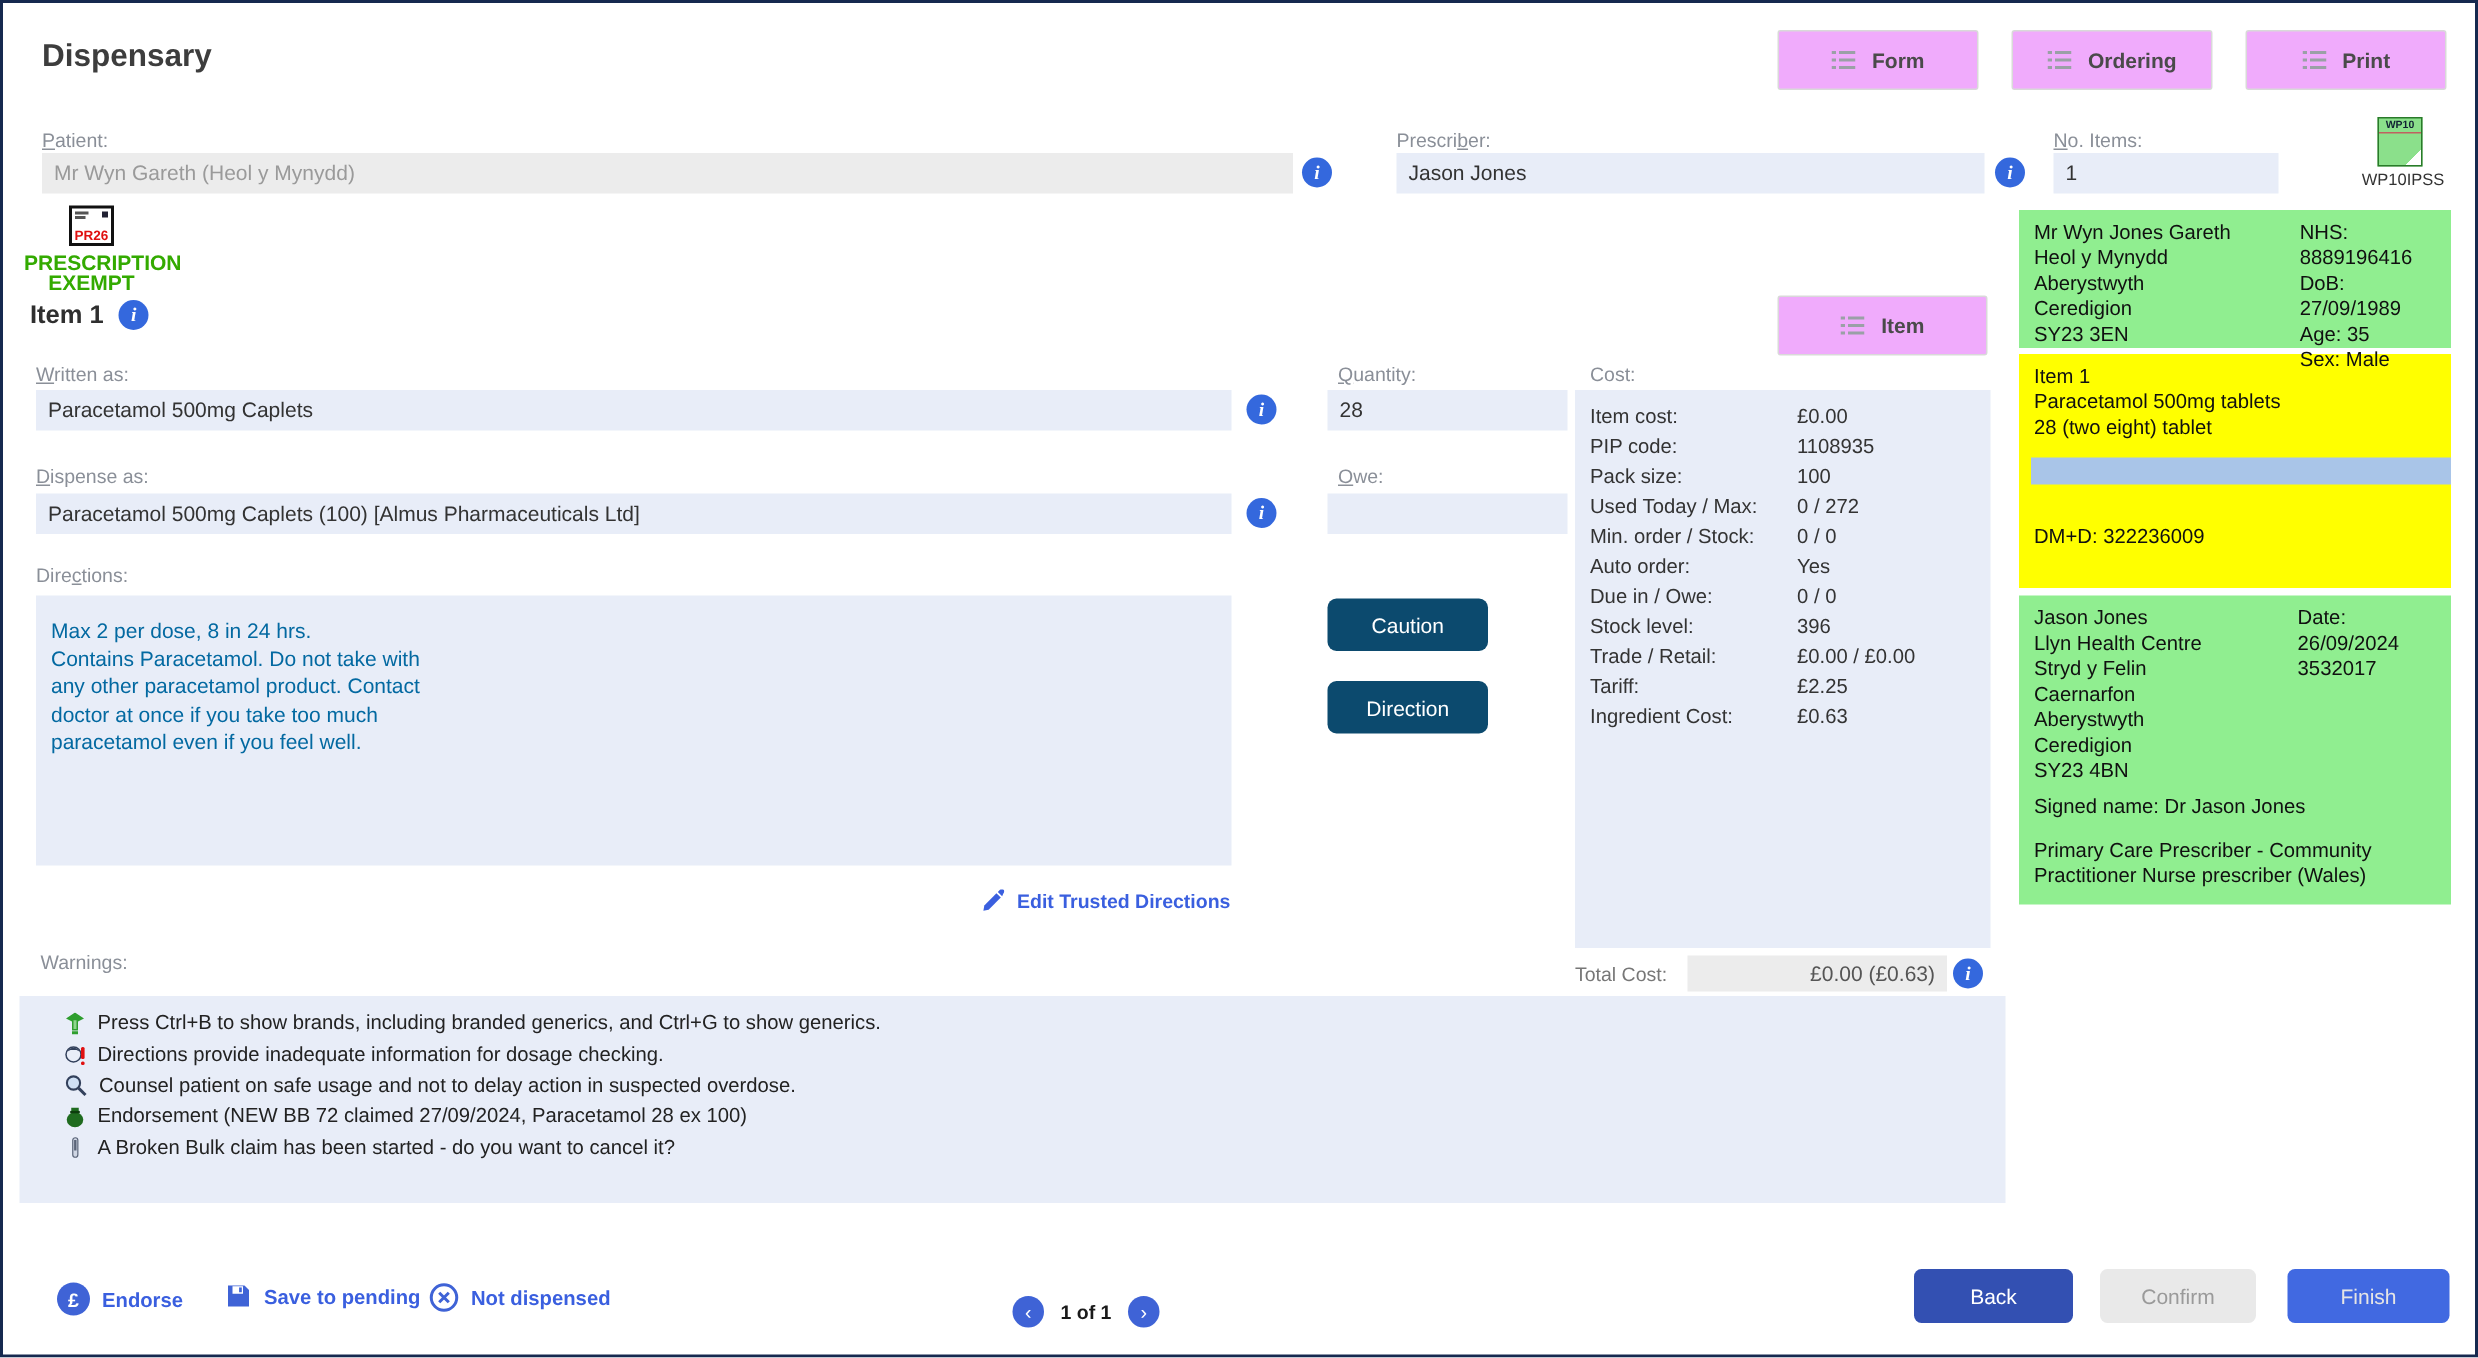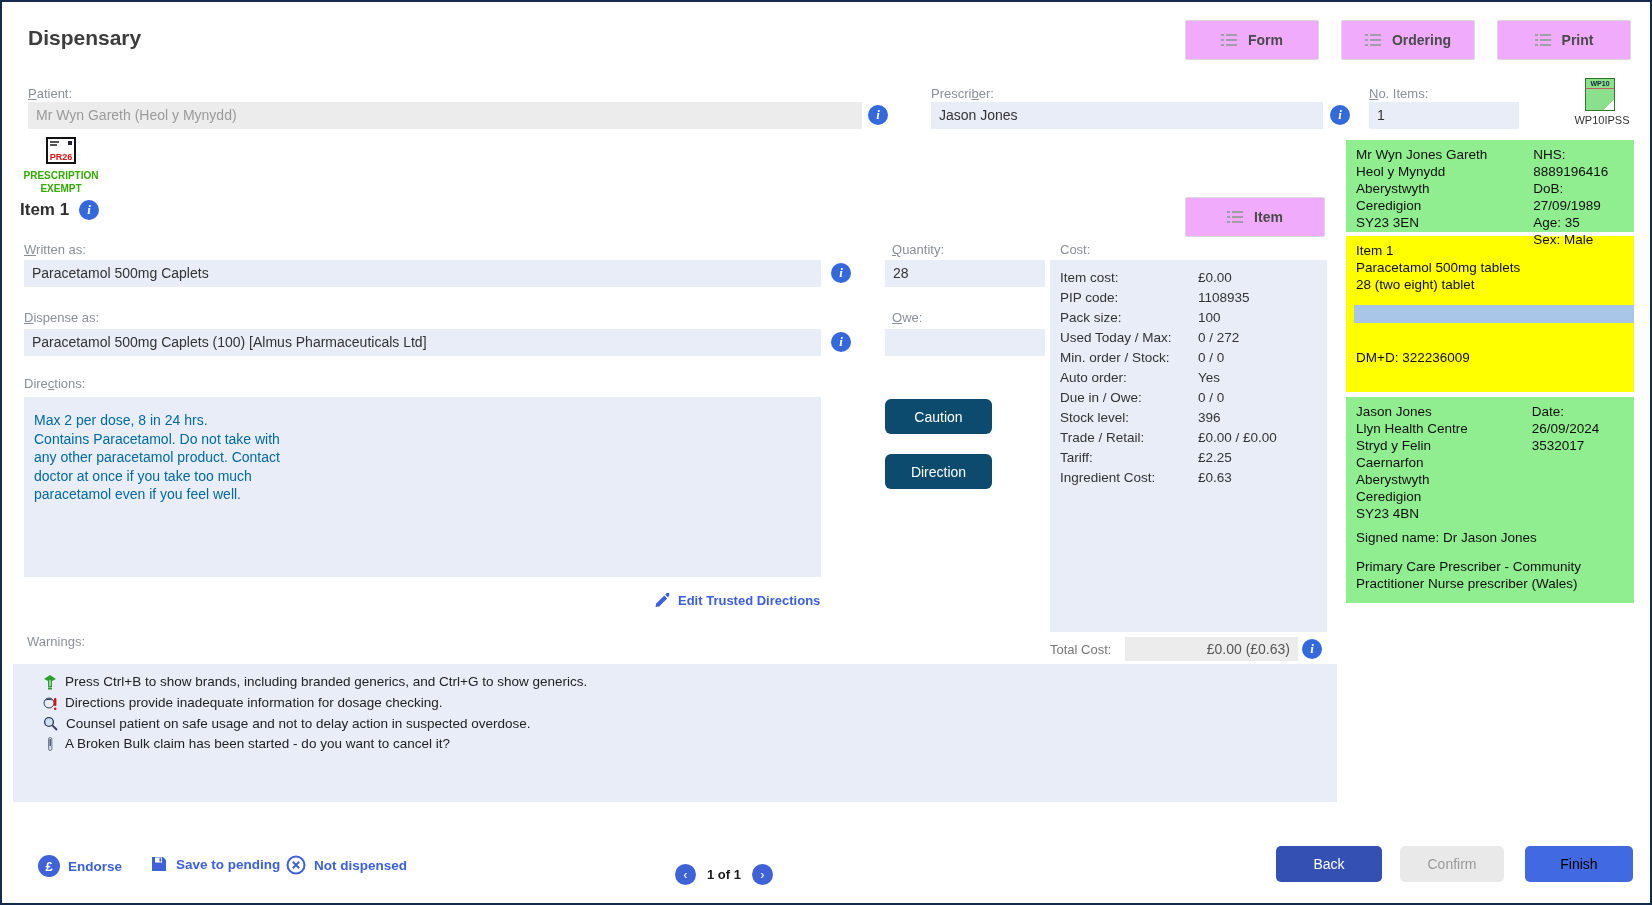--- a/index.html
+++ b/index.html
@@ -76,21 +76,21 @@
   }
   .wp10-icon .bar { border-bottom:1px solid #c06060; }
   .wp10-label { font-size:11px; color:#333; text-align:center; width:62px; }
   .pr26-icon {
     width:30px; height:27px; background:#fff; border:2px solid #111; position:relative;
   }
   .pr26-icon .txt { position:absolute; bottom:0; width:100%; text-align:center; color:#e01010; font-size:9px; font-weight:bold; }
   .pr26-icon .l1 { position:absolute; top:2px; left:2px; width:9px; height:1.5px; background:#555; }
   .pr26-icon .l2 { position:absolute; top:5px; left:2px; width:7px; height:1.5px; background:#555; }
   .pr26-icon .sq { position:absolute; top:2px; right:2px; width:4px; height:4px; background:#223; }
-  .exempt-label { font-size:10px; font-weight:bold; color:#33aa00; text-align:center; width:90px; line-height:13px; }
+  .exempt-label { font-size:14px; font-weight:bold; color:#33aa00; text-align:center; width:90px; line-height:13px; }
 </style>
 </head>
 <body>
 
 <div class="page">
 
   <div class="abs page-title" style="left:26px; top:24px;">Dispensary</div>
 
   <div class="abs hdr-row" style="top:18px; left:1183px;">
     <div class="hdr-btn">
@@ -280,20 +280,28 @@
           <rect x="11" y="11.6" width="2.4" height="2.4" rx="1" fill="#e01010"></rect>
         </svg>
       <span>Directions provide inadequate information for dosage checking.</span>
     </div>
     <div class="warn-item">
       <svg width="15" height="15" viewBox="0 0 15 15">
           <circle cx="6" cy="6" r="4.4" fill="#cfe0f5" stroke="#33415c" stroke-width="1.4"></circle>
           <line x1="9.4" y1="9.4" x2="14" y2="14" stroke="#33415c" stroke-width="2"></line>
         </svg>
       <span>Counsel patient on safe usage and not to delay action in suspected overdose.</span>
+    </div>
+    <div class="warn-item">
+      <svg width="14" height="15" viewBox="0 0 14 15">
+          <ellipse cx="7" cy="9.5" rx="5.5" ry="5" fill="#1f6b1f"></ellipse>
+          <rect x="4.5" y="1.5" width="5" height="3.5" fill="#1f6b1f"></rect>
+          <rect x="3.8" y="3.6" width="6.4" height="1.6" fill="#0d3d0d"></rect>
+        </svg>
+      <span>Endorsement (NEW BB 72 claimed 27/09/2024, Paracetamol 28 ex 100)</span>
     </div>
     <div class="warn-item">
       <svg width="14" height="15" viewBox="0 0 14 15">
           <rect x="5.5" y="0.5" width="3.4" height="13" rx="1.7" fill="#cfd6e4" stroke="#5a6478" stroke-width="0.8"></rect>
           <rect x="6.4" y="2" width="1.6" height="7" fill="#5a6478"></rect>
         </svg>
       <span>A Broken Bulk claim has been started - do you want to cancel it?</span>
     </div>
   </div>
 
@@ -365,15 +373,15 @@
   </div>
 
   <div class="abs pag" style="left:673px; top:862px;">
     <span class="circle-btn">‹</span>
     <span class="pag-label">1 of 1</span>
     <span class="circle-btn">›</span>
   </div>
 
   <button class="abs bottom-btn" style="left:1274px; top:844px; width:106px; background:#3350b2; color:#fff;">Back</button>
   <button class="abs bottom-btn" style="left:1398px; top:844px; width:104px; background:#e9e9e9; color:#9a9a9a;">Confirm</button>
-  <button class="abs bottom-btn" style="left:1523px; top:844px; width:108px; background:#4169e1; color:#000000;">Finish</button>
+  <button class="abs bottom-btn" style="left:1523px; top:844px; width:108px; background:#4169e1; color:#e5e5e5;">Finish</button>
 
 </div>
 
 </body></html>

